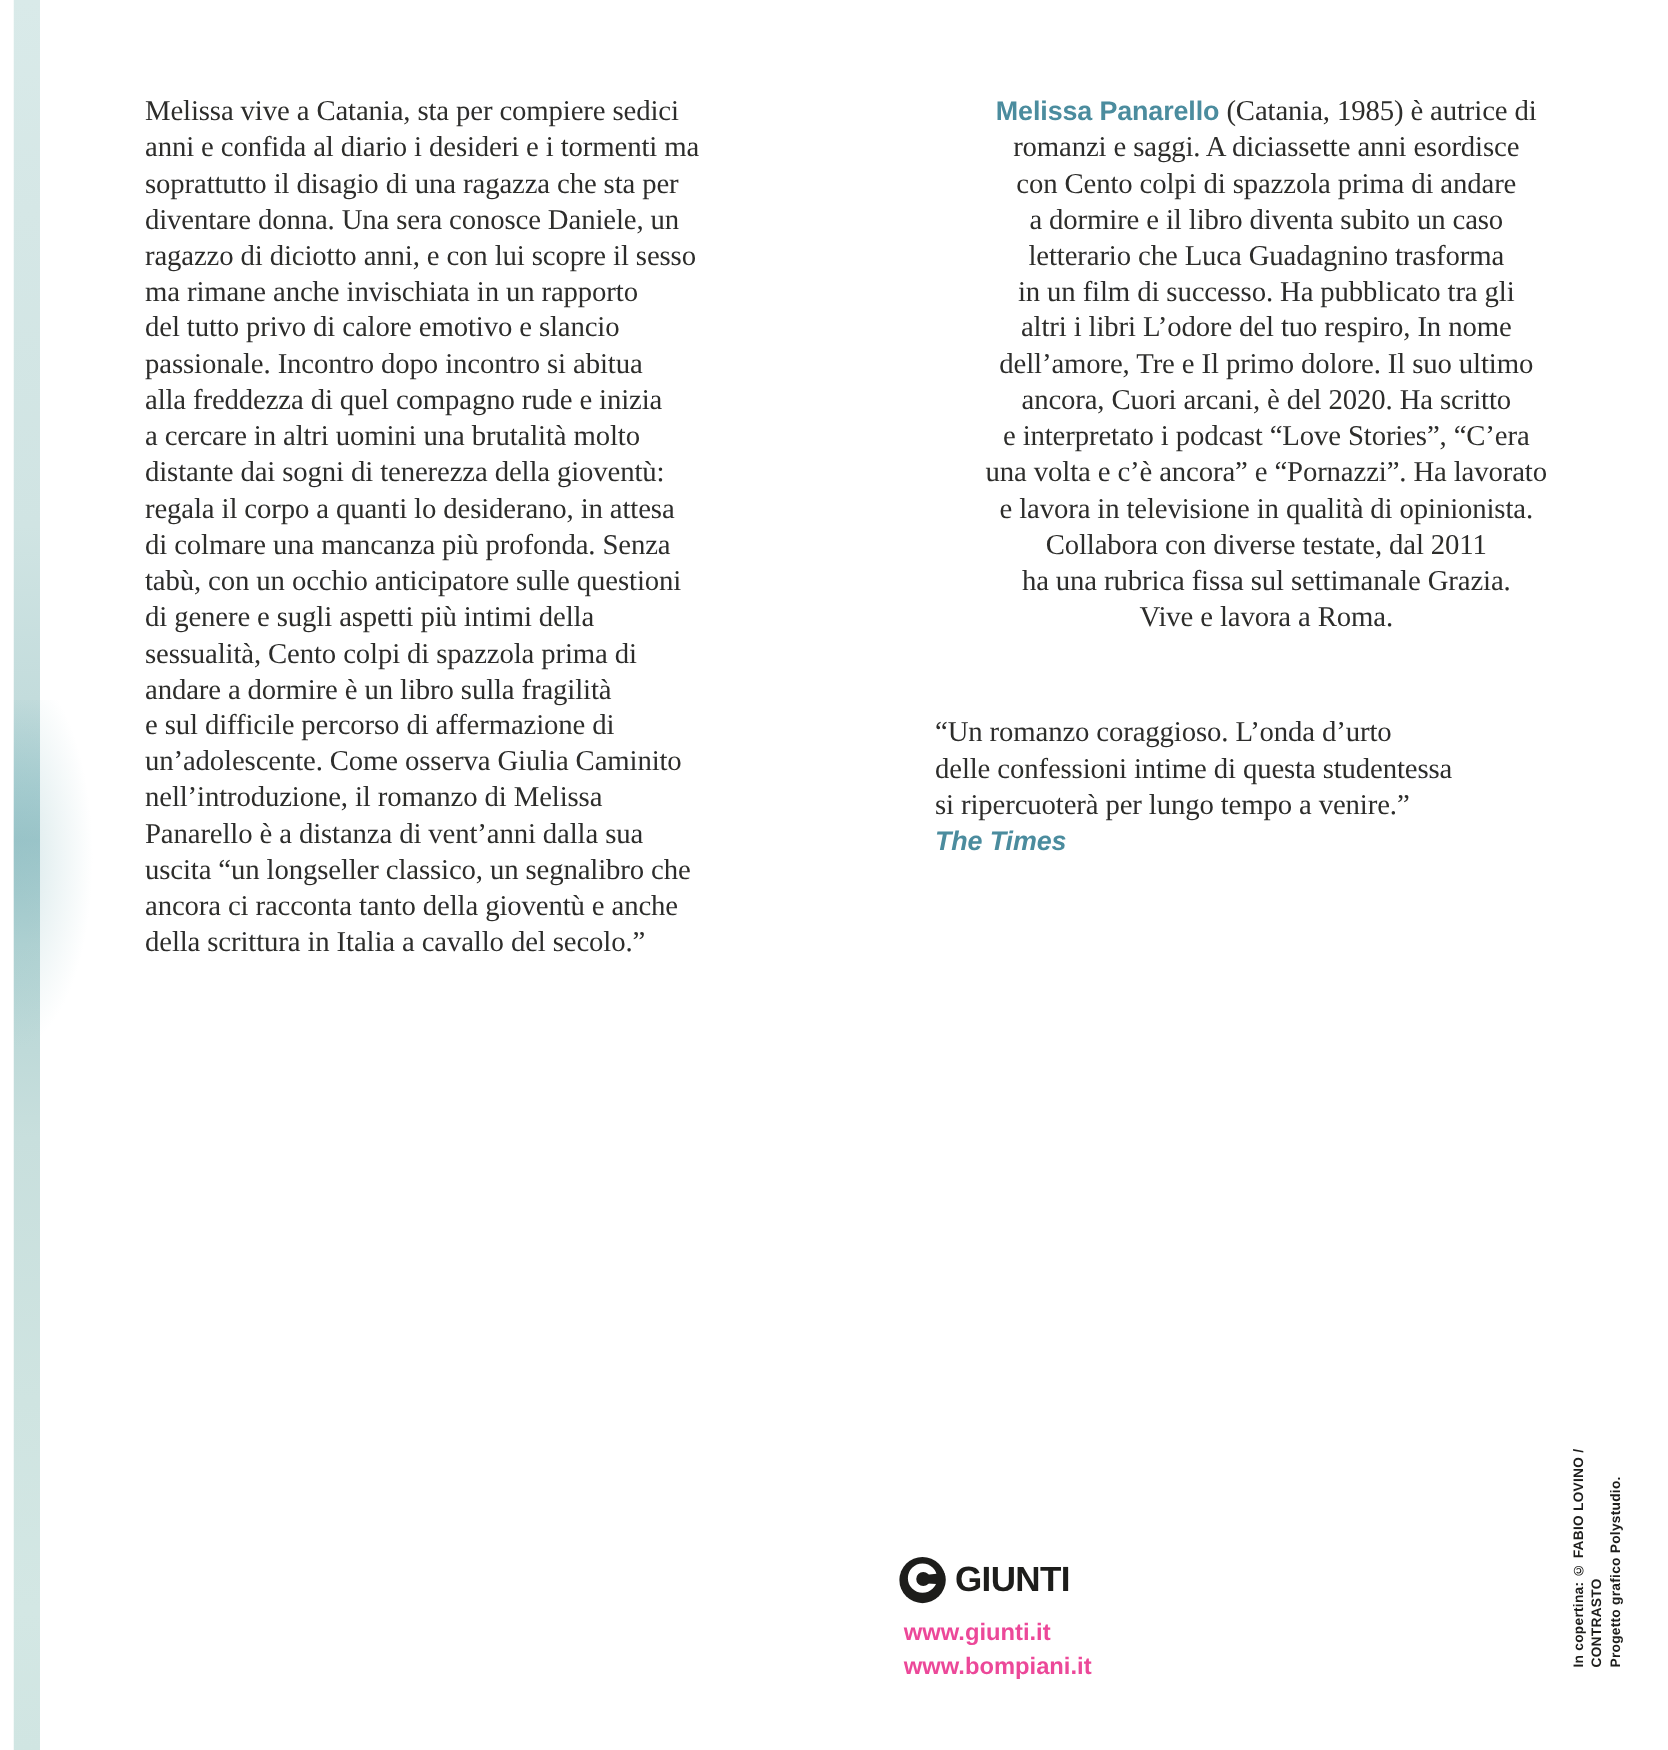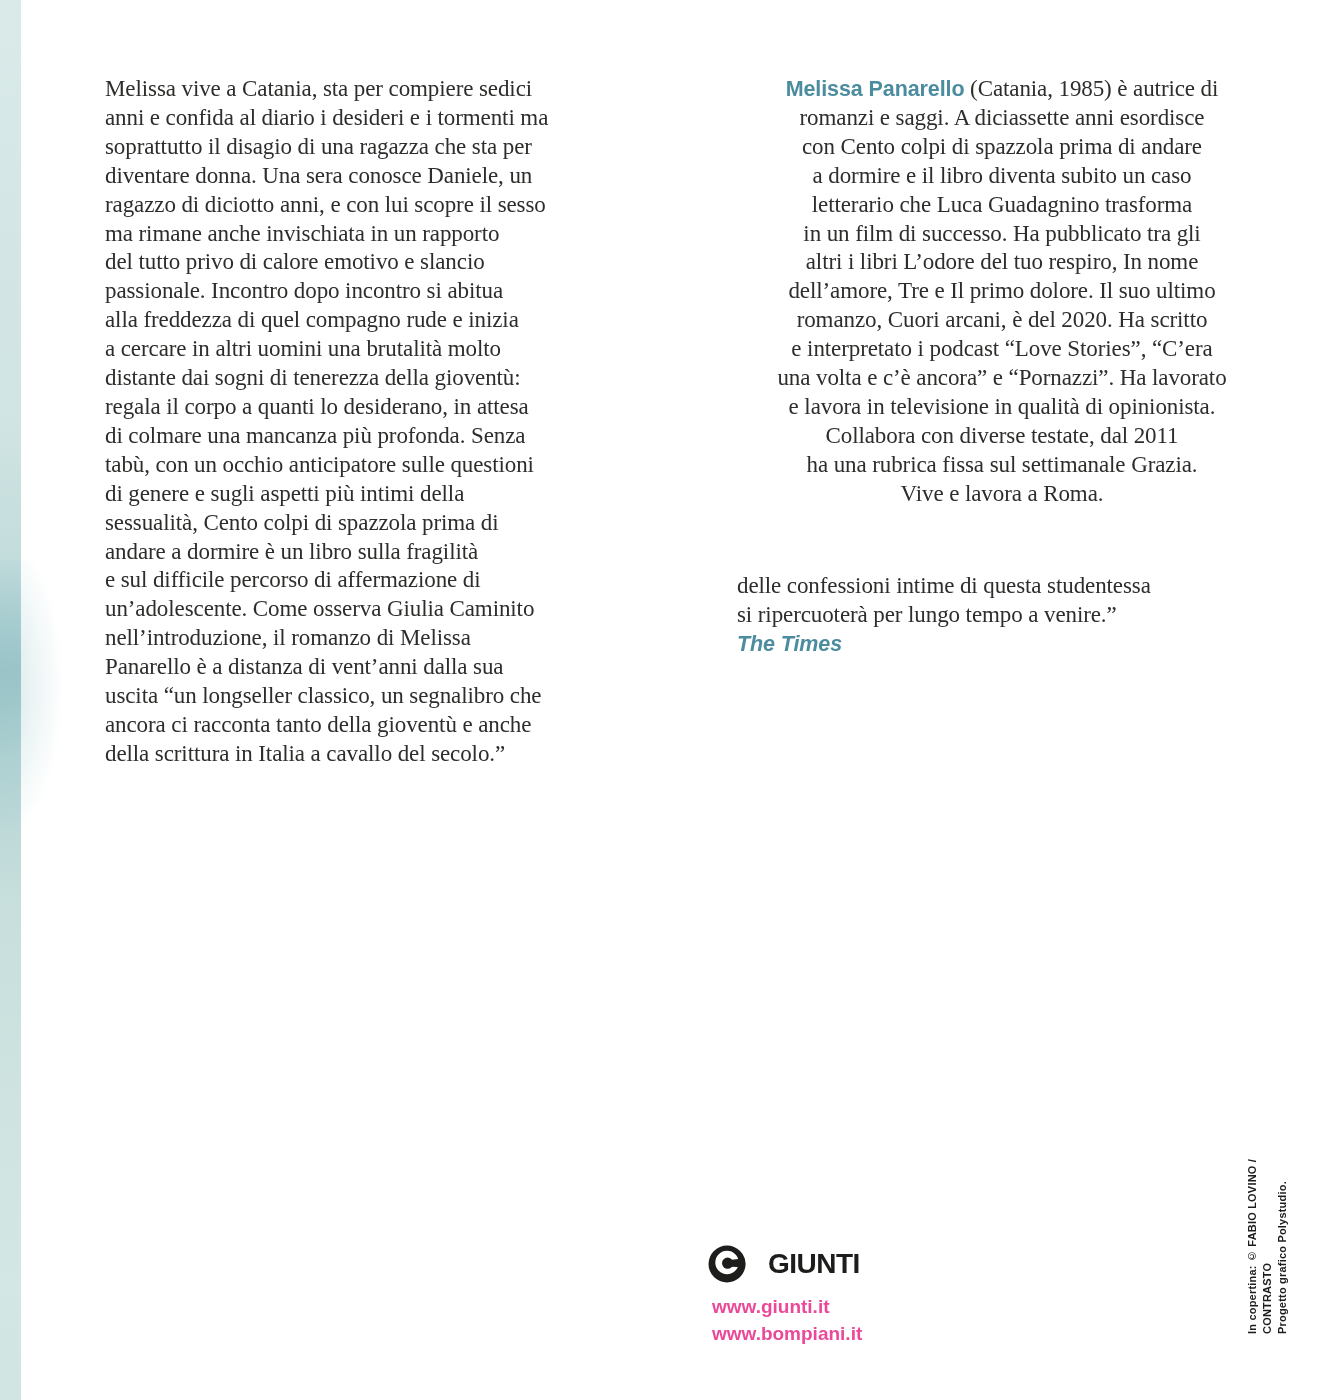--- a/index.html
+++ b/index.html
@@ -3,21 +3,21 @@
 <meta charset="utf-8">
 <style>
   html, body { margin: 0; padding: 0; }
   body {
     width: 1334px; height: 1400px;
     background: #ffffff;
     position: relative;
     overflow: hidden;
     font-family: "Liberation Serif", serif;
   }
-  .page { position: absolute; inset: 0; }
+  .page { position: absolute; inset: 0; margin-left: 11px; }
 
   
   .flap-edge {
     position: absolute; left: 0; top: 0; width: 21px; height: 1400px;
     background: linear-gradient(to bottom,
       #d9eae9 0%, #d5e7e6 12%, #d0e4e3 30%, #c3dcdc 40%,
       #a9ced1 45%, #9cc5c9 48%, #b4d4d4 54%, #c8dfdd 65%,
       #cfe4e1 80%, #d3e7e4 92%, #d0e5e2 100%);
   }
   .flap-bleed {
@@ -46,21 +46,21 @@
     font-size: 21.5px;
   }
   .s-tbi {
     font-family: "Liberation Sans", sans-serif;
     font-weight: bold; font-style: italic;
     color: var(--teal, #4b8c9e);
     font-size: 21.5px;
   }
 
   .footer { position: absolute; left: 708px; top: 1245px; }
-  .logo-row { display: flex; align-items: center; gap: 22px; }
+  .logo-row { display: flex; align-items: center; gap: 7px; }
   .logo-text {
     font-family: "Liberation Sans", sans-serif;
     font-weight: bold; font-size: 28px; letter-spacing: -0.5px;
     color: #1d1d1b;
   }
   .links {
     margin-top: 10px; margin-left: 4px;
     font-family: "Liberation Sans", sans-serif;
     font-weight: bold; font-size: 19px; line-height: 27px;
     color: #ec4899;
@@ -113,30 +113,31 @@
 
   <div class="col right-col">
       <div class="tline"><span class="s-tb">Melissa Panarello</span><span> (Catania, 1985) è autrice di</span></div>
       <div class="tline"><span>romanzi e saggi. A diciassette anni esordisce</span></div>
       <div class="tline"><span>con </span><span class="s-i">Cento colpi di spazzola prima di andare</span></div>
       <div class="tline"><span class="s-i">a dormire</span><span> e il libro diventa subito un caso</span></div>
       <div class="tline"><span>letterario che Luca Guadagnino trasforma</span></div>
       <div class="tline"><span>in un film di successo. Ha pubblicato tra gli</span></div>
       <div class="tline"><span>altri i libri </span><span class="s-i">L’odore del tuo respiro</span><span>, </span><span class="s-i">In nome</span></div>
       <div class="tline"><span class="s-i">dell’amore</span><span>, </span><span class="s-i">Tre</span><span> e </span><span class="s-i">Il primo dolore</span><span>. Il suo ultimo</span></div>
-      <div class="tline"><span>romanzo, </span><span class="s-i">Cuori arcani</span><span>, è del 2020. Ha scritto</span></div>
+      <div class="tline"><span>ancora, </span><span class="s-i">Cuori arcani</span><span>, è del 2020. Ha scritto</span></div>
       <div class="tline"><span>e interpretato i podcast “Love Stories”, “C’era</span></div>
       <div class="tline"><span>una volta e c’è ancora” e “Pornazzi”. Ha lavorato</span></div>
       <div class="tline"><span>e lavora in televisione in qualità di opinionista.</span></div>
       <div class="tline"><span>Collabora con diverse testate, dal 2011</span></div>
       <div class="tline"><span>ha una rubrica fissa sul settimanale </span><span class="s-i">Grazia</span><span>.</span></div>
       <div class="tline"><span>Vive e lavora a Roma.</span></div>
     </div>
 
   <div class="col quote-block">
+      <div class="tline"><span>“Un romanzo coraggioso. L’onda d’urto</span></div>
       <div class="tline"><span>delle confessioni intime di questa studentessa</span></div>
       <div class="tline"><span>si ripercuoterà per lungo tempo a venire.”</span></div>
       <div class="tline"><span class="s-tbi">The Times</span></div>
     </div>
 
   <div class="footer">
     <div class="logo-row">
       <svg width="38" height="38" viewBox="0 0 38 38">
         <defs>
           <clipPath id="gclip">

